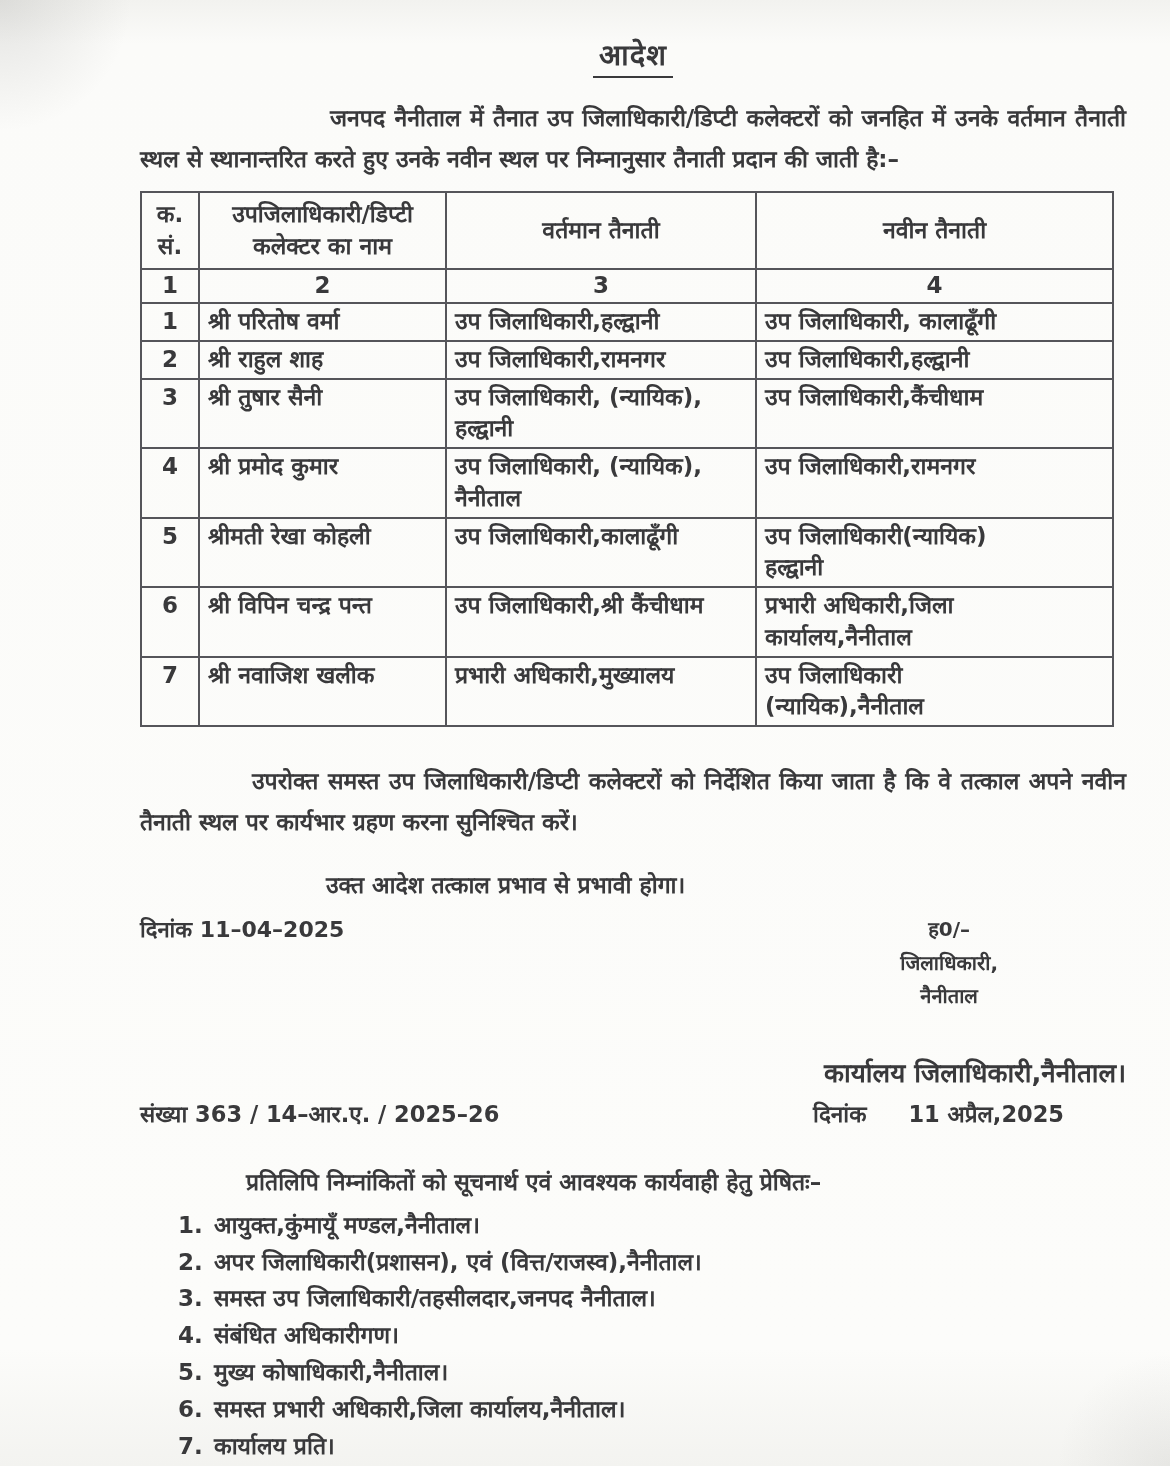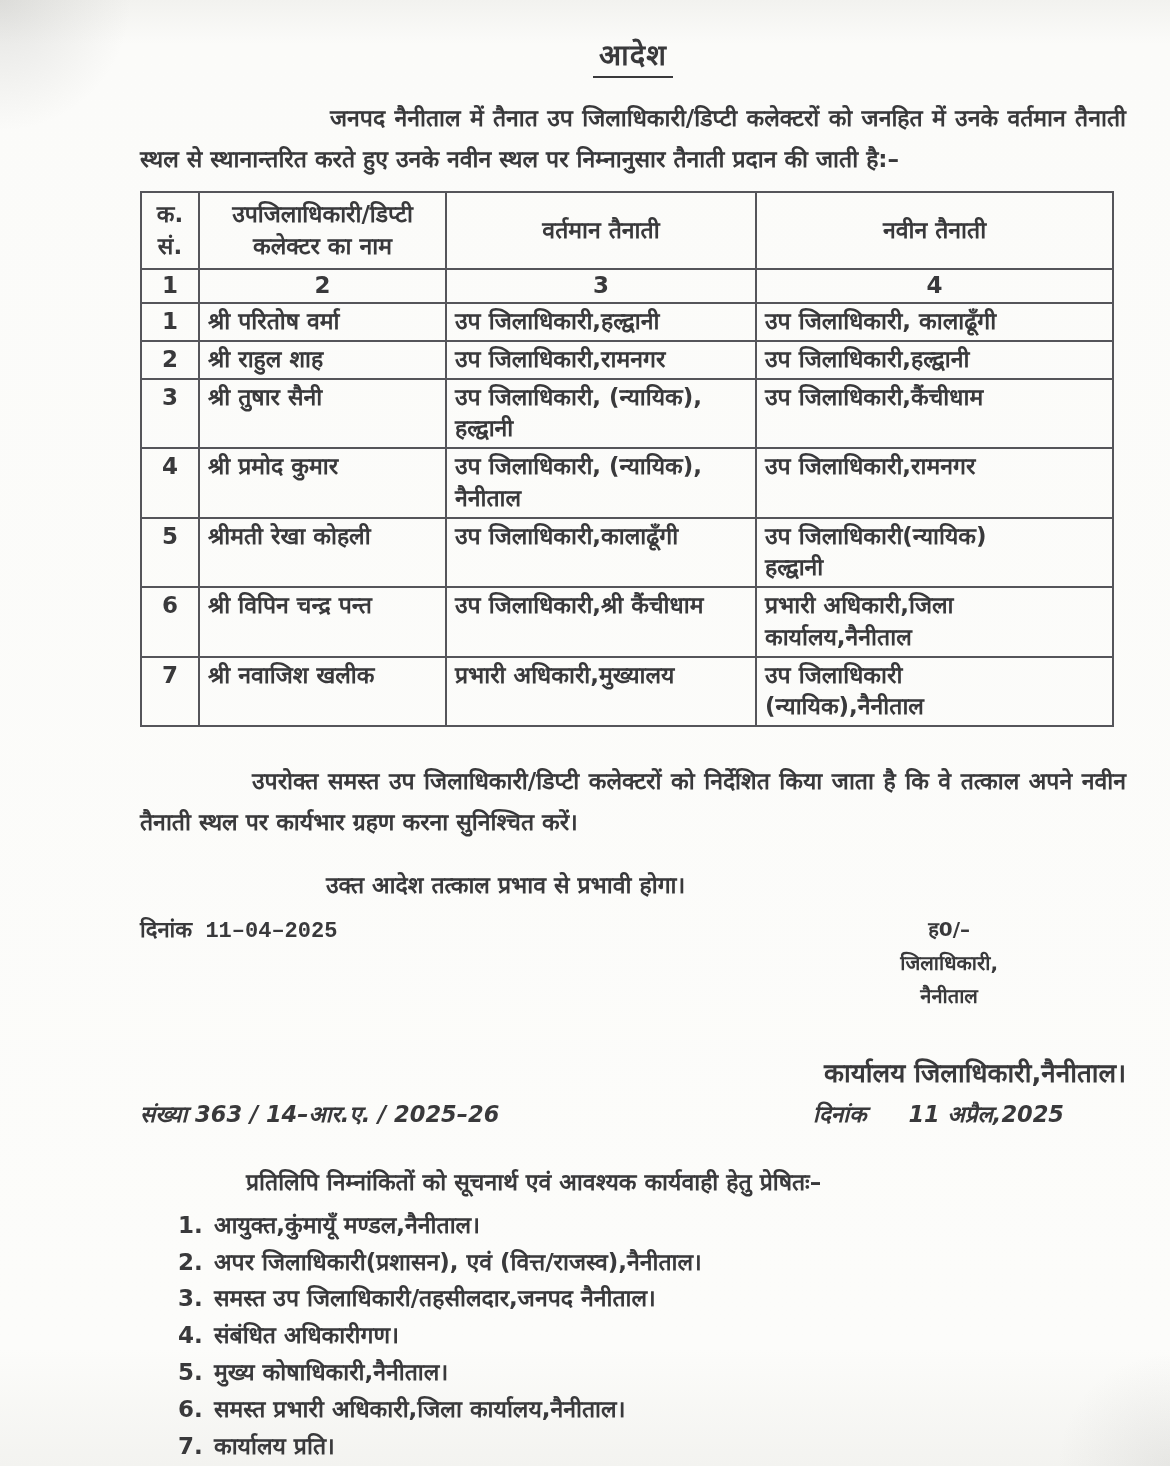--- a/index.html
+++ b/index.html
@@ -67,38 +67,37 @@
     margin-top:23px;
     text-indent:186px;
     line-height:1.7;
   }
   .date-sig{
     display:flex;
     justify-content:space-between;
     align-items:flex-start;
     margin-top:8px;
   }
-  .date-left{font-size:22px;font-family:Liberation Mono, monospace;}
+  .date-left{font-size:22px;}
   .sig-dm{
     text-align:center;
     margin-right:128px;
     line-height:1.68;
     font-size:20px;
   }
   .office-title{
     text-align:right;
     font-size:26px;
     margin-top:40px;
   }
   .num-date{
     display:flex;
     justify-content:space-between;
     margin-top:8px;
     font-size:22.5px;
-    font-style:italic;
   }
   .issue-date{margin-right:62px;}
   .issue-date .val{margin-left:42px;}
   .cc-head{
     margin-top:36px;
     text-indent:106px;
   }
   .cc-list{margin:10px 0 0 38px;}
   .cc-item{display:flex;line-height:1.6;}
   .cc-item .num{width:36px;flex:none;}

